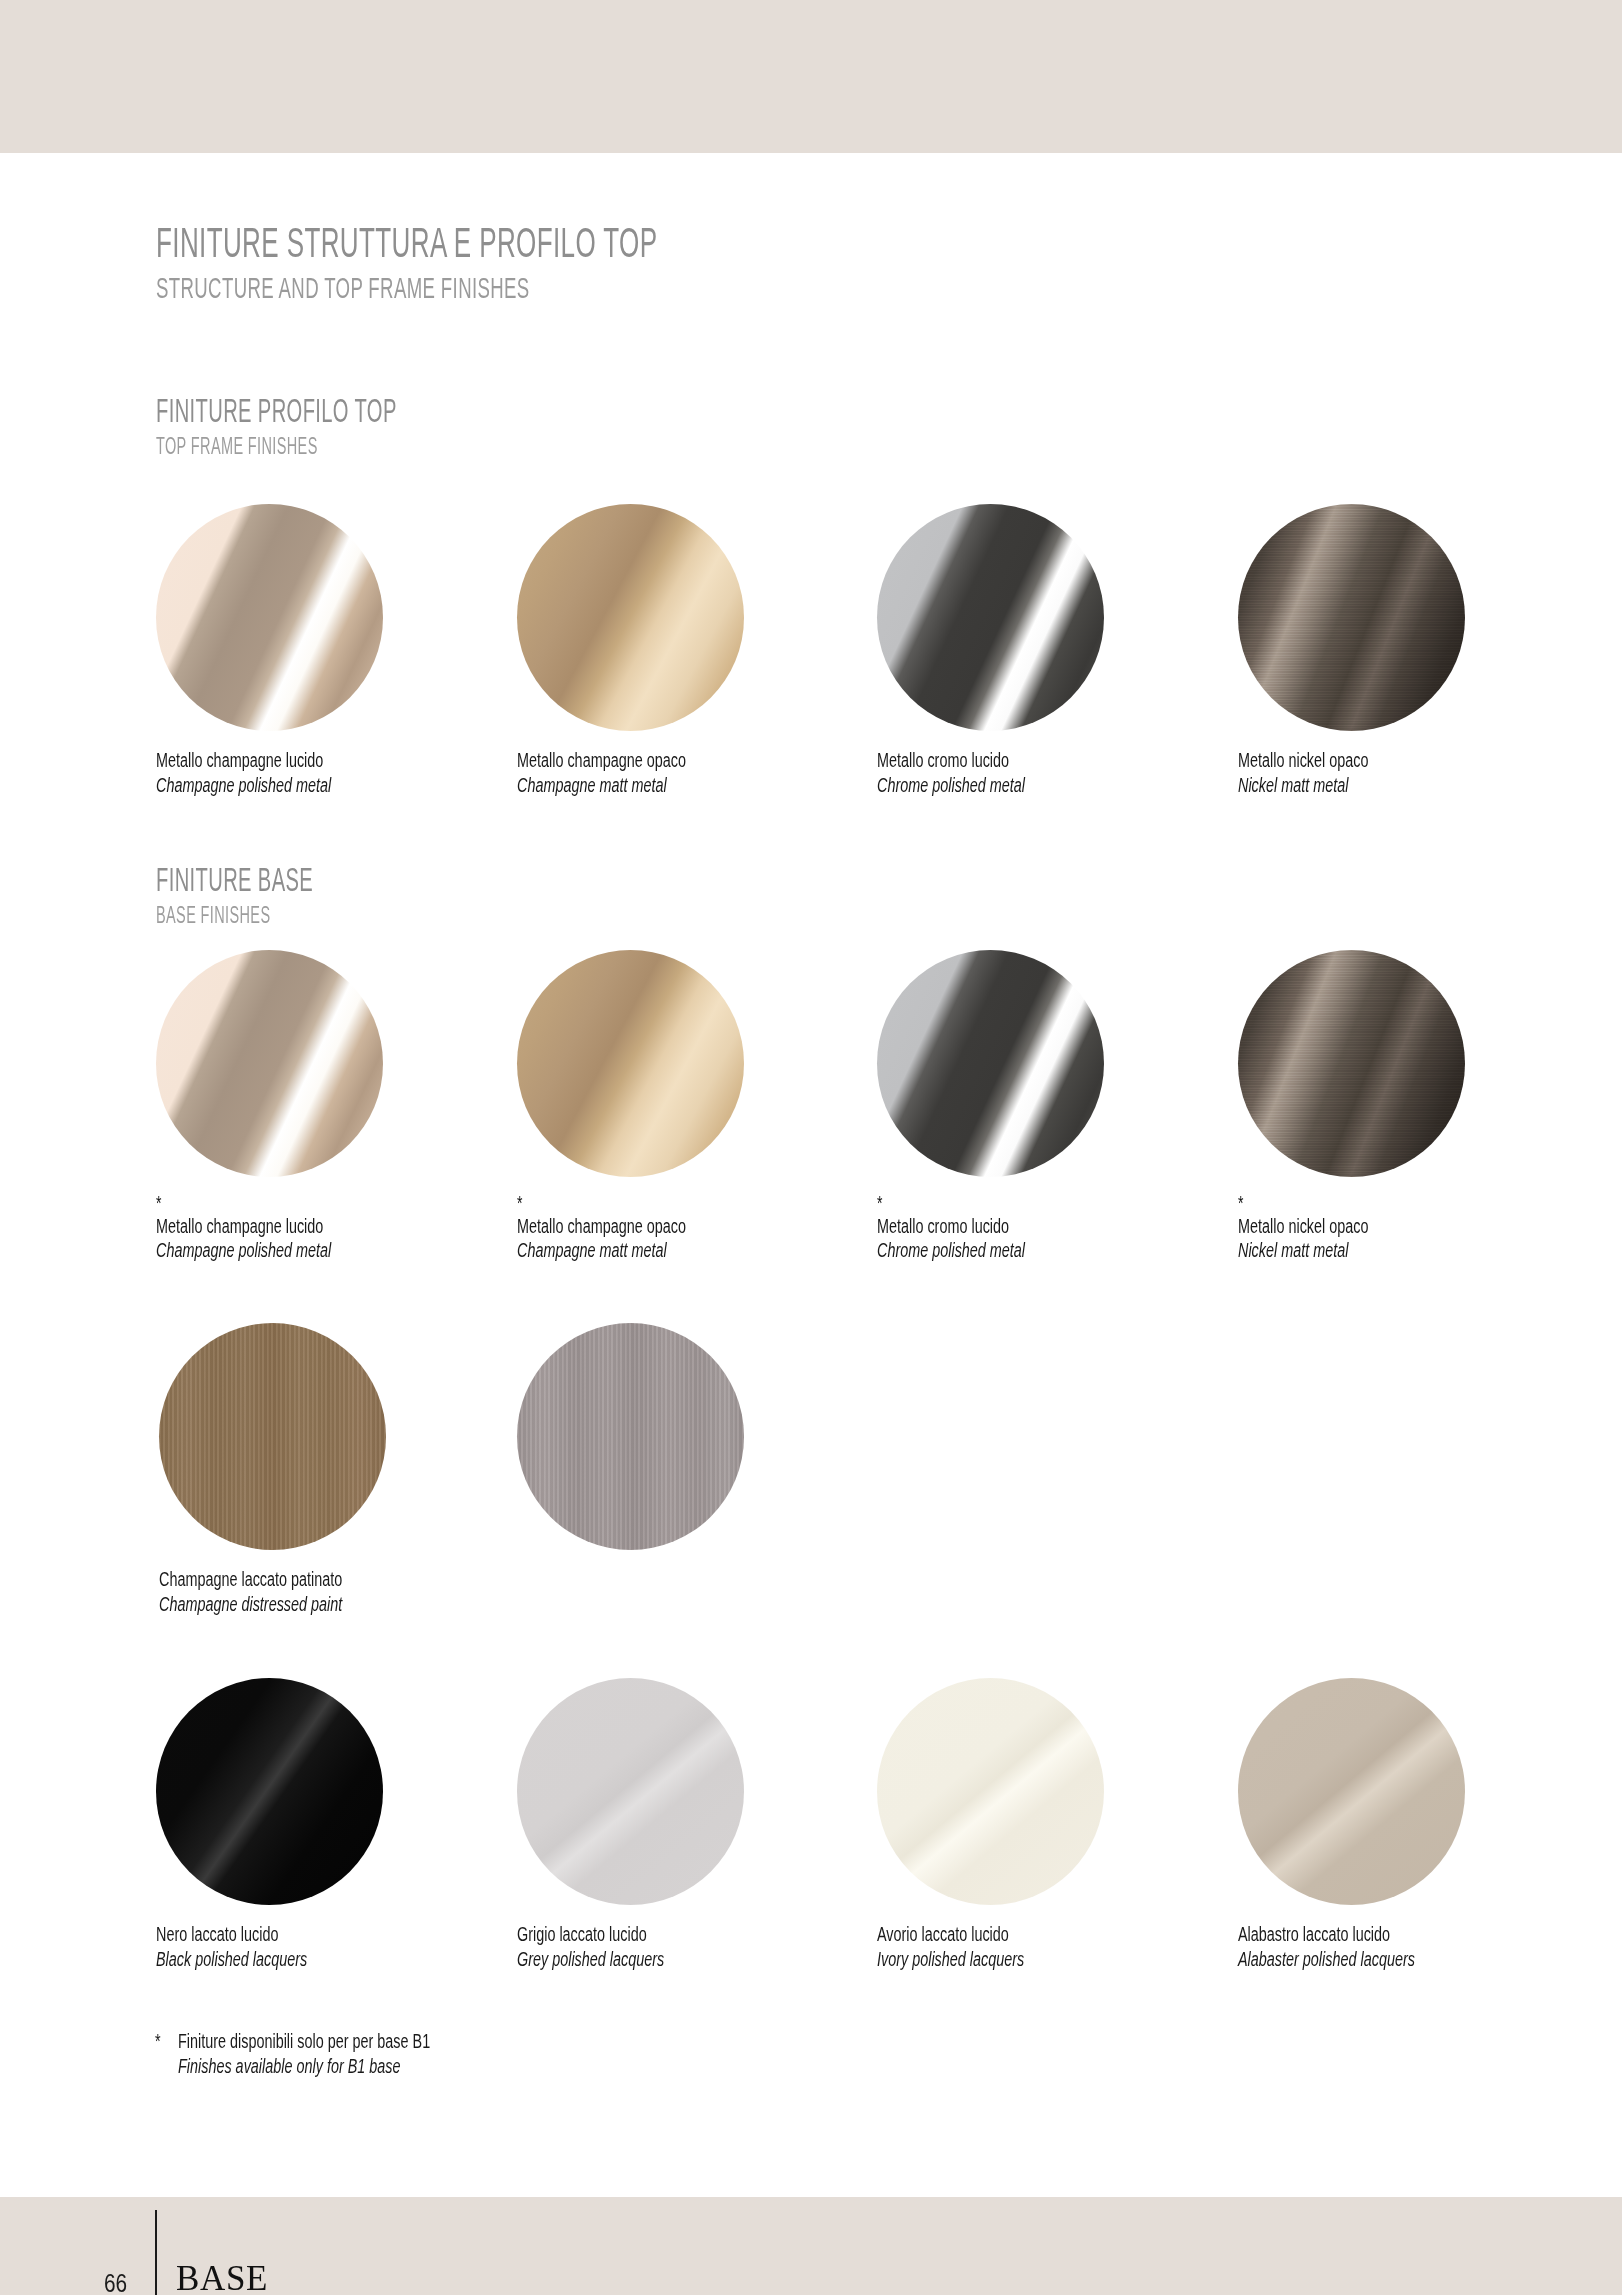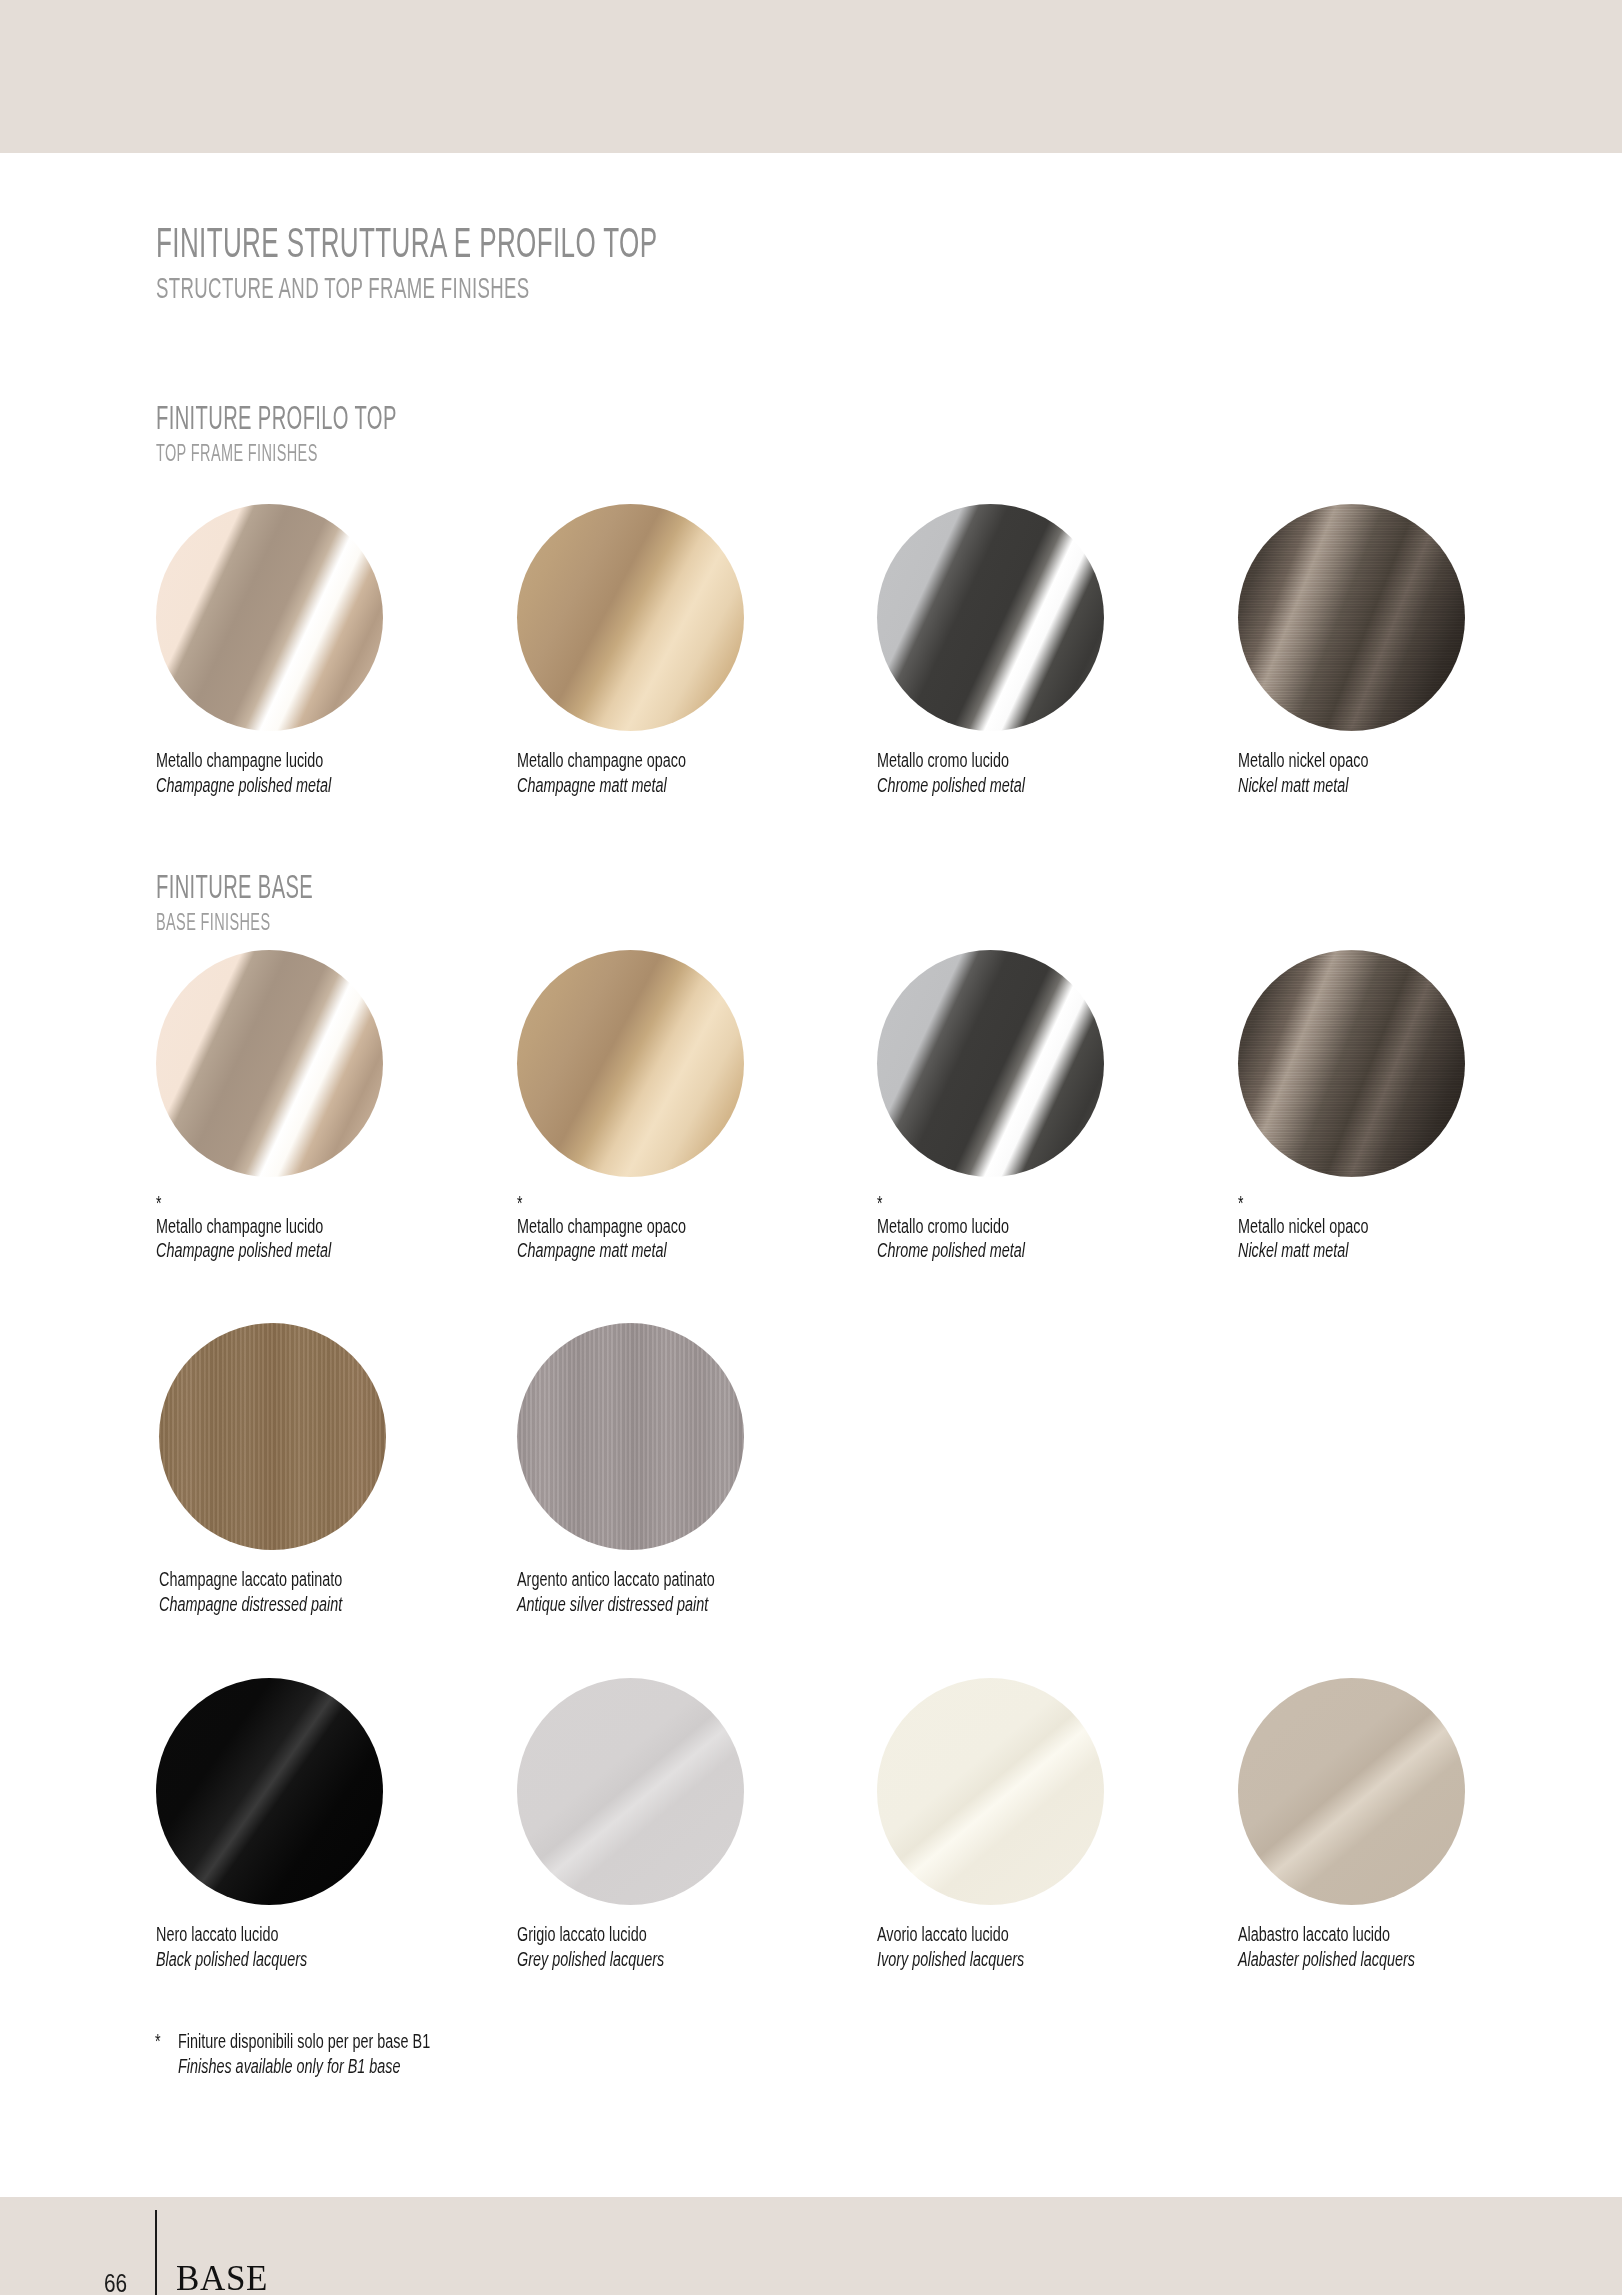--- a/index.html
+++ b/index.html
@@ -27,21 +27,21 @@
     transform:scaleX(0.62);transform-origin:left center;
     white-space:nowrap;line-height:1.0;
   }
   .title-sub{
     font-size:30px;color:#9a9a9a;letter-spacing:0.6px;
     transform:scaleX(0.62);transform-origin:left center;
     white-space:nowrap;line-height:1.0;margin-top:9px;
   }
 
   
-  .section-head{position:absolute;margin-top:7px;}
+  .section-head{position:absolute;}
   .sec-it{
     font-size:32.5px;color:#8e8e8e;letter-spacing:0.6px;
     transform:scaleX(0.62);transform-origin:left center;
     white-space:nowrap;line-height:1.0;
   }
   .sec-en{
     font-size:23.4px;color:#9d9d9d;letter-spacing:0.6px;
     transform:scaleX(0.62);transform-origin:left center;
     white-space:nowrap;line-height:1.0;margin-top:7.8px;
   }
@@ -326,24 +326,20 @@
     <div class="cap">
       <div class="cap-it">Champagne laccato patinato</div>
       <div class="cap-en">Champagne distressed paint</div>
     </div>
   </div>
 
   <div class="cell" style="left:517px;">
     <div class="disc tex-silver-paint">
         <div class="grain-v"></div>
       </div>
-    <div class="cap">
-      <div class="cap-it">Argento antico laccato patinato</div>
-      <div class="cap-en">Antique silver distressed paint</div>
-    </div>
   </div>
 
 </div>
 
 <div class="row" style="top:1678px;height:312px;">
 
   <div class="cell" style="left:156px;">
     <div class="disc tex-black"></div>
     <div class="cap">
       <div class="cap-it">Nero laccato lucido</div>

